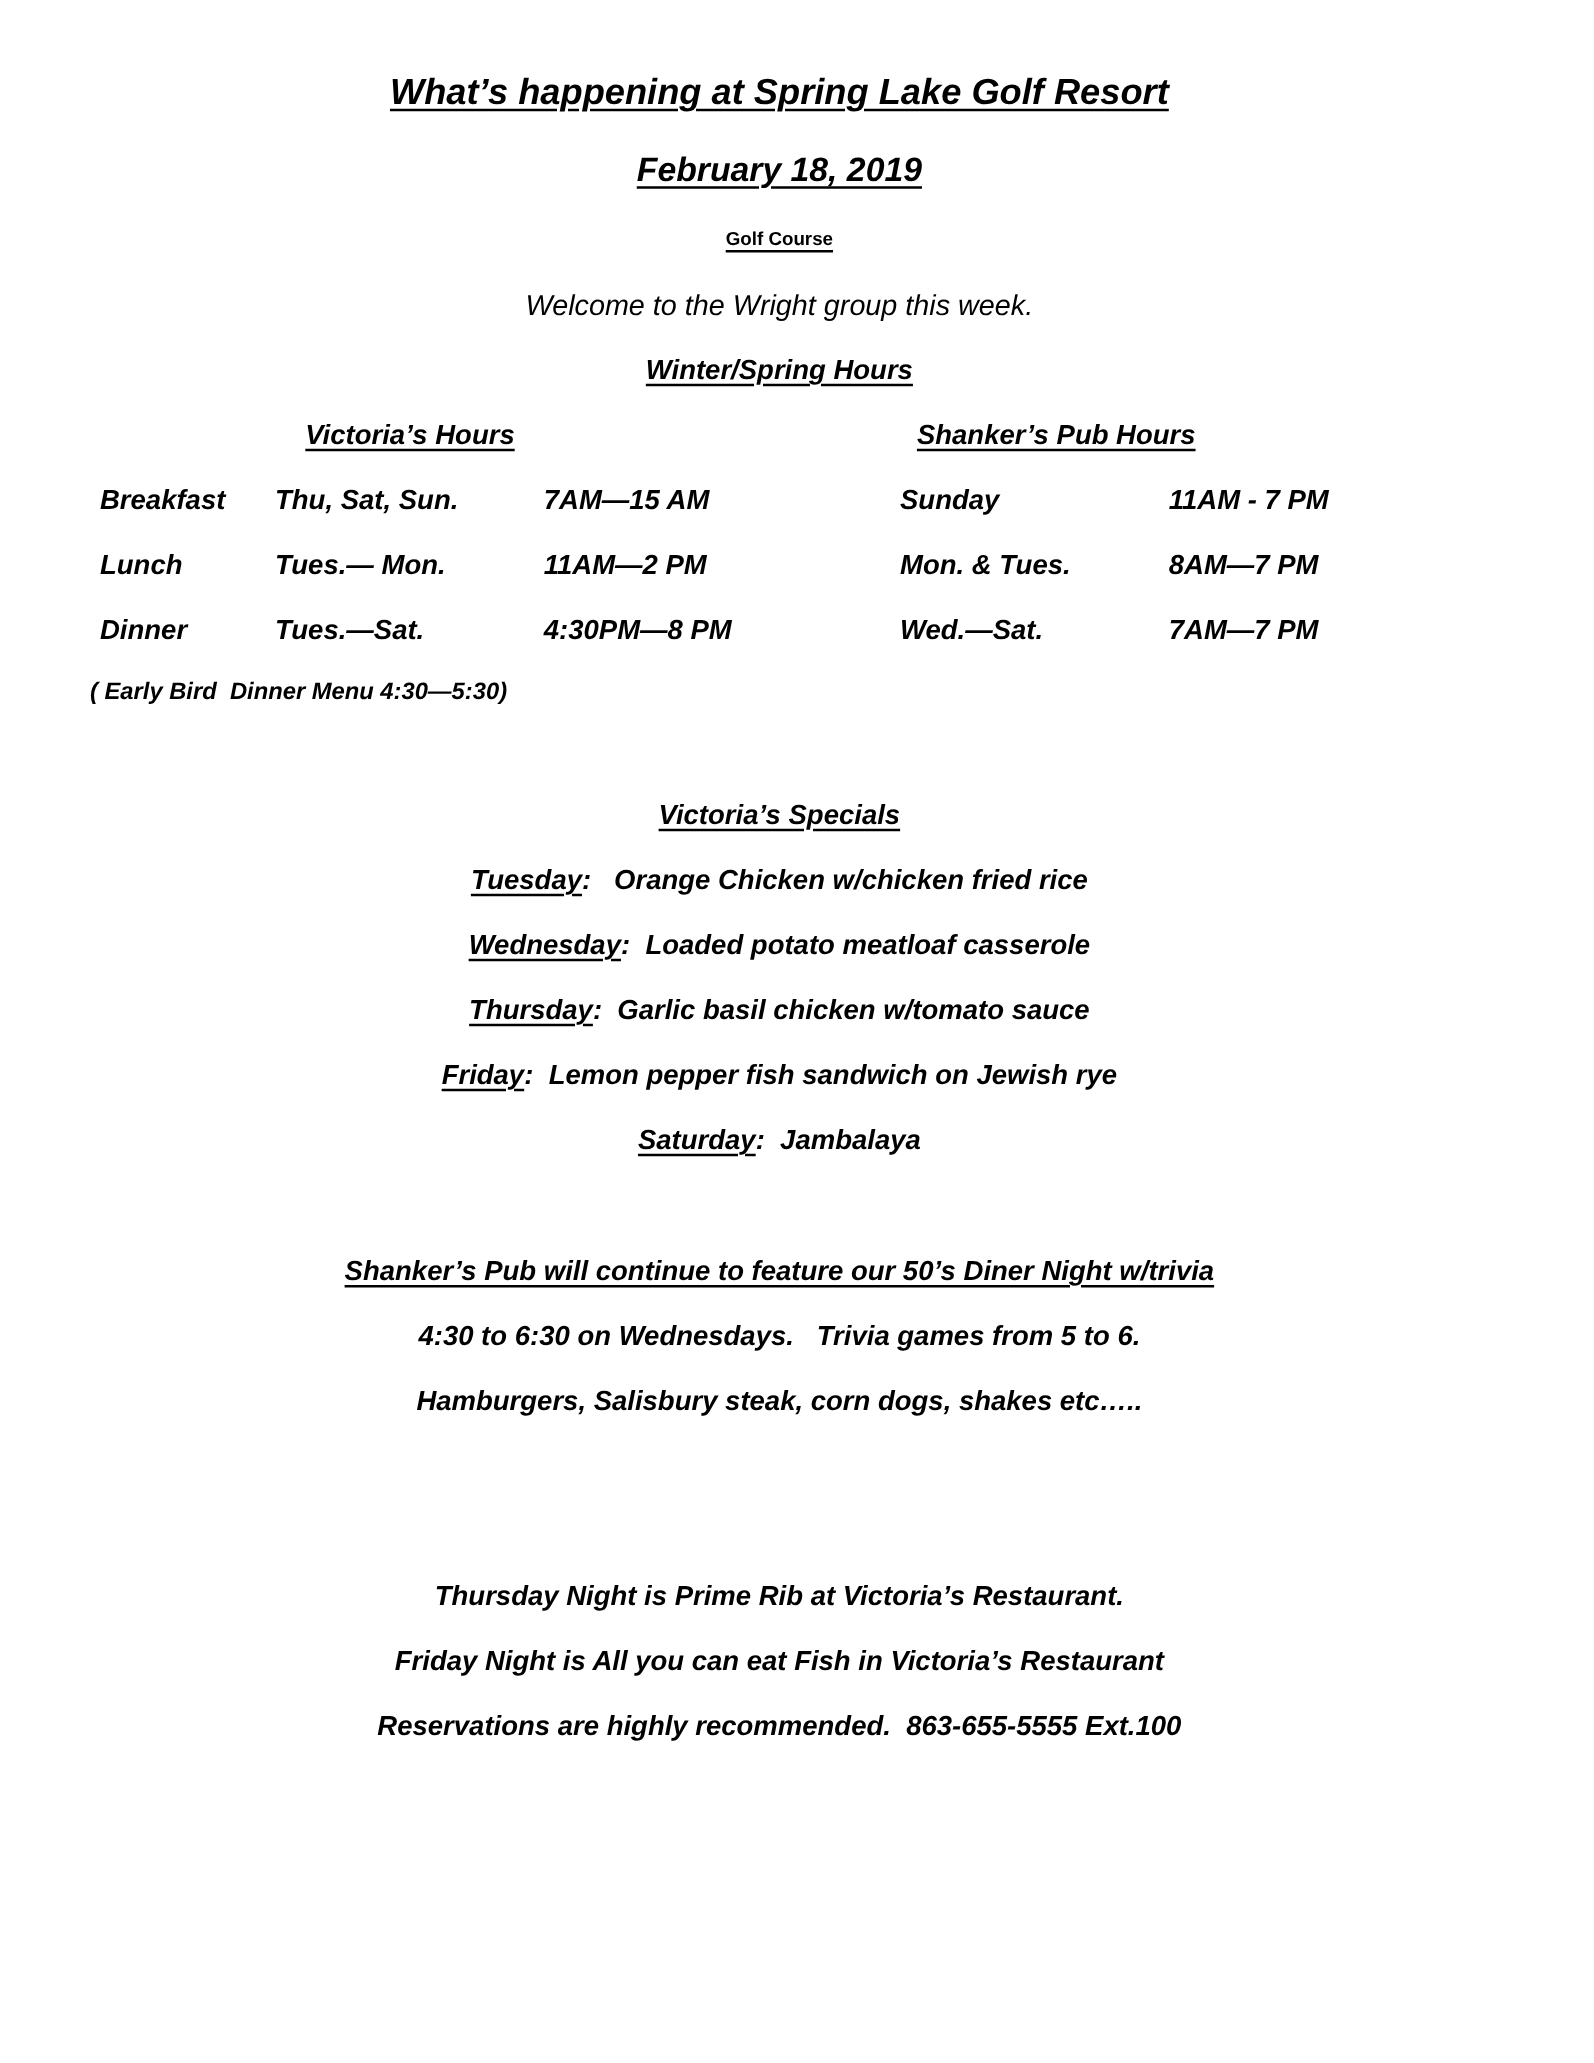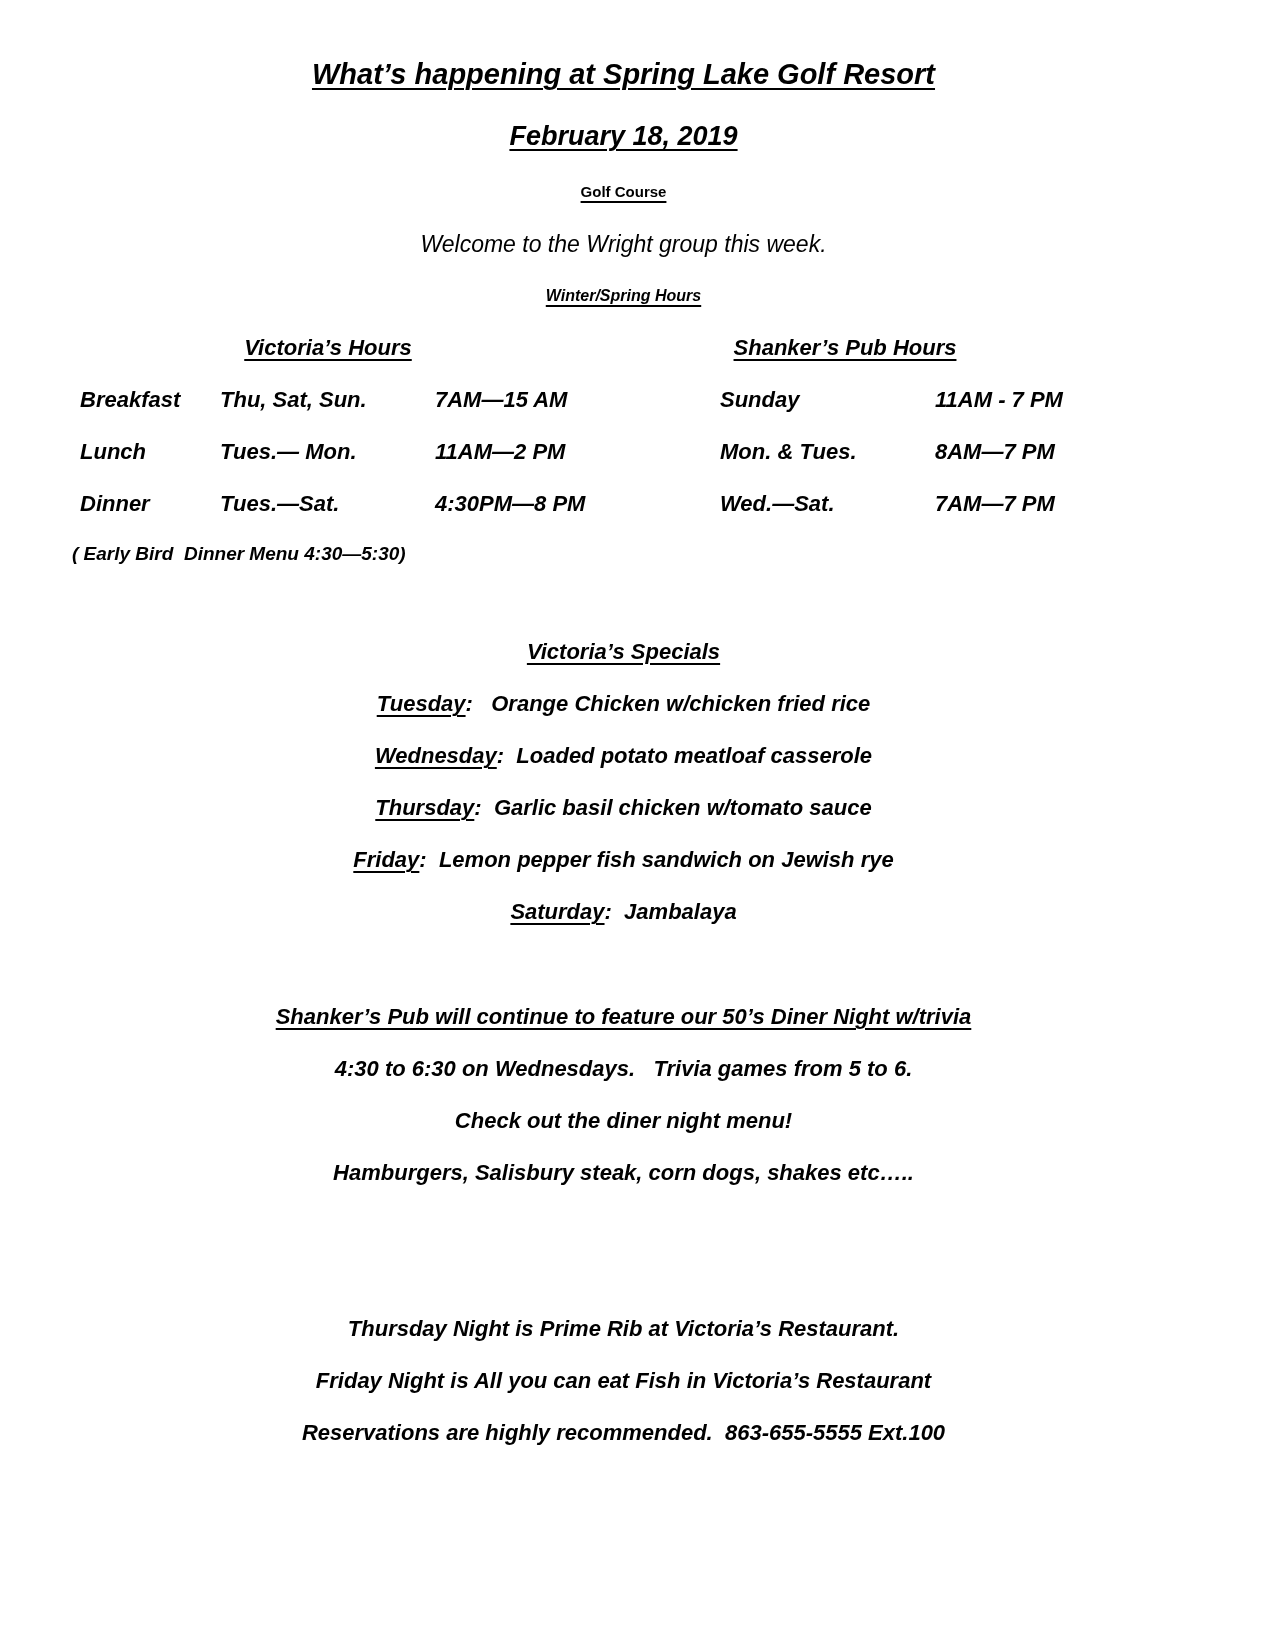--- a/index.html
+++ b/index.html
@@ -7,21 +7,21 @@
        font-family:"Liberation Sans",sans-serif;}
   .doc{position:relative;width:1247px;height:1650px;padding-top:48px;
        box-sizing:border-box;font-weight:700;font-style:italic;font-size:22px;border-radius:29px;}
   .line{line-height:52px;text-align:center;white-space:pre-wrap;}
   .u{text-decoration:underline;text-decoration-thickness:2px;text-underline-offset:4px;}
   .pre{white-space:pre-wrap;}
   .title{font-size:29px;}
   .date{font-size:27px;margin-top:10px;}
   .golf{font-size:15px;font-style:normal;margin-top:4px;}
   .welcome{font-size:23px;font-weight:400;}
-  .winter{font-size:16px;}
+  .winter{font-size:22px;}
   .col-headers{position:relative;height:52px;}
   .col-headers .ch{position:absolute;top:50%;transform:translate(-50%,-50%);white-space:nowrap;}
   .ch1{left:328px;text-align:right;}
   .ch2{left:845px;}
   .hours-grid{display:grid;grid-template-columns:140px 215px 285px 215px 1fr;
               padding-left:80px;text-align:left;}
   .hours-grid .cell{line-height:52px;white-space:pre-wrap;}
   .early{font-size:19px;line-height:48px;padding-left:72px;text-align:left;}
   .gap-sm{margin-top:48px;}
   .gap-md{margin-top:53px;}
@@ -78,21 +78,20 @@
   <div class="line"><span class="u">Thursday</span><span class="pre">:  </span><span>Garlic basil chicken w/tomato sauce</span></div>
 
   <div class="line"><span class="u">Friday</span><span class="pre">:  </span><span>Lemon pepper fish sandwich on Jewish rye</span></div>
 
   <div class="line"><span class="u">Saturday</span><span class="pre">:  </span><span>Jambalaya</span></div>
 
   <div class="line gap-md"><span class="u">Shanker’s Pub will continue to feature our 50’s Diner Night w/trivia</span></div>
 
   <div class="line pre">4:30 to 6:30 on Wednesdays.   Trivia games from 5 to 6.</div>
 
-  <div class="line">Check out the diner night menu!</div>
 
   <div class="line">Hamburgers, Salisbury steak, corn dogs, shakes etc…..</div>
 
   <div class="line gap-lg">Thursday Night is Prime Rib at Victoria’s Restaurant.</div>
 
   <div class="line">Friday Night is All you can eat Fish in Victoria’s Restaurant</div>
 
   <div class="line pre">Reservations are highly recommended.  863-655-5555 Ext.100</div>
 
 </div>

